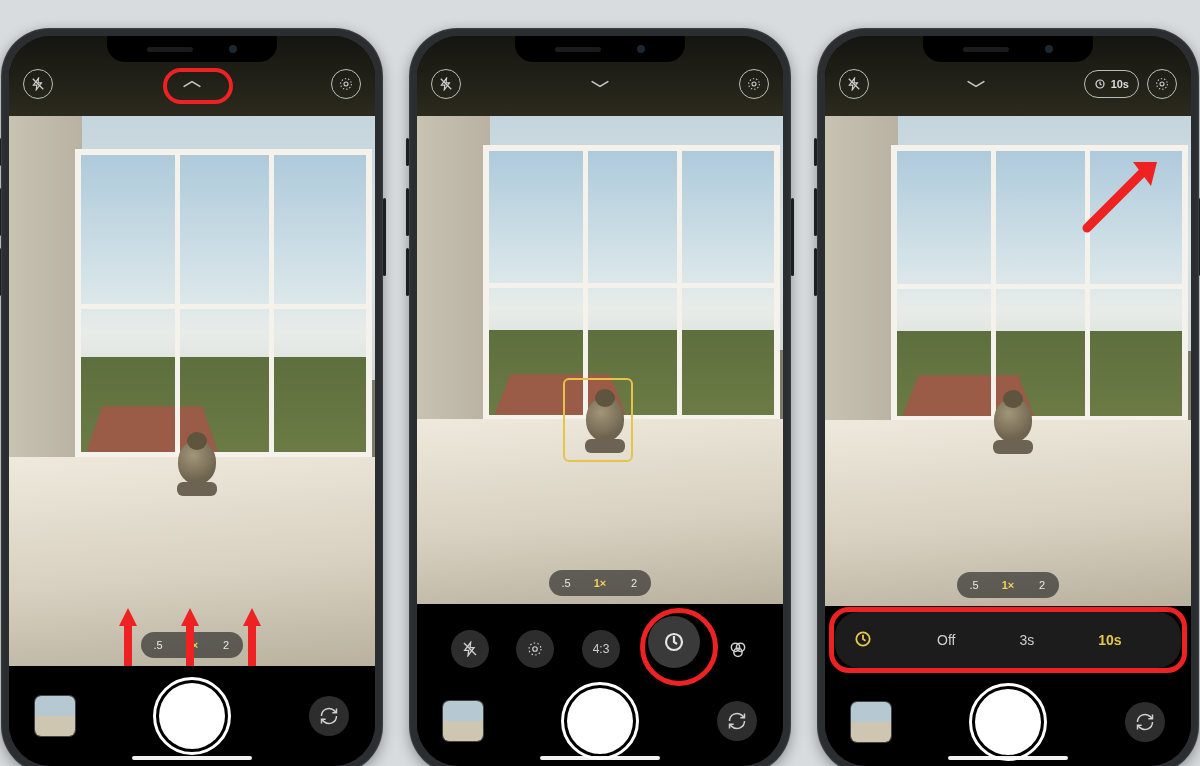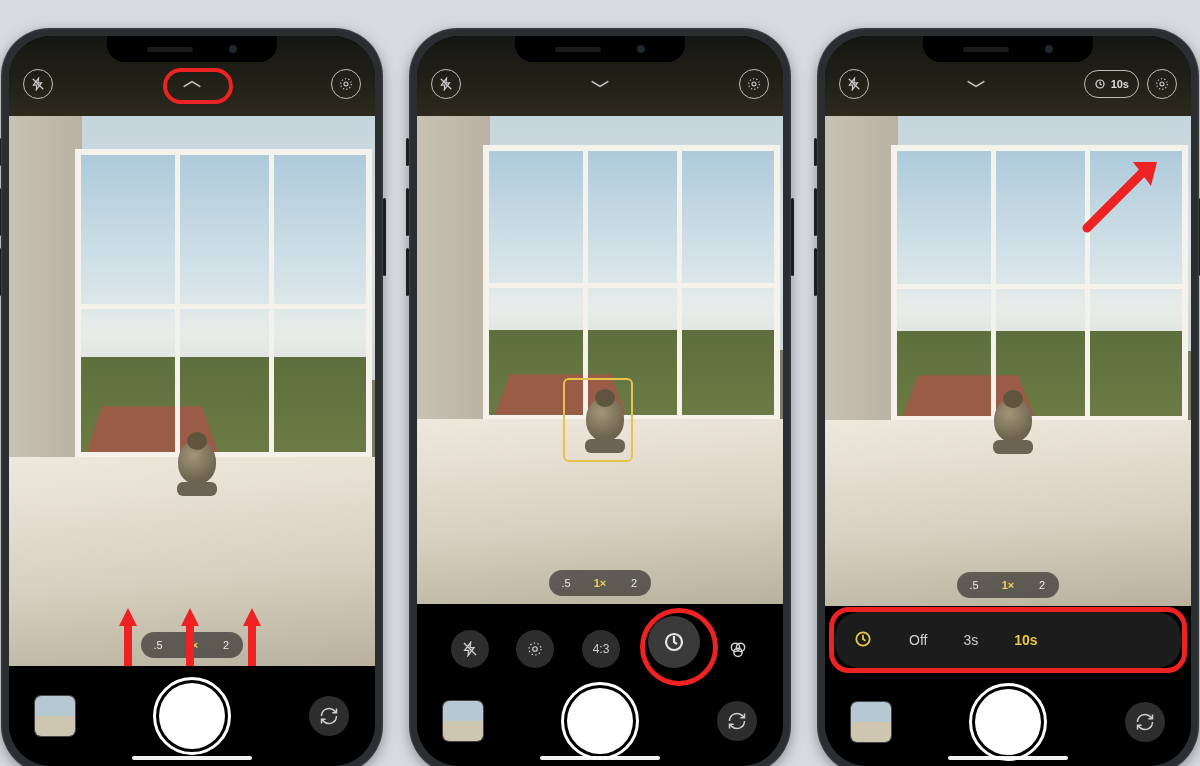--- a/index.html
+++ b/index.html
@@ -42,21 +42,21 @@
 .zoombar span{width:34px;height:26px;background:rgba(25,25,25,.6);color:#e8e8e8;font-size:11px;display:flex;align-items:center;justify-content:center}
 .zoombar span:first-child{border-top-left-radius:14px;border-bottom-left-radius:14px}
 .zoombar span:last-child{border-top-right-radius:14px;border-bottom-right-radius:14px}
 .zoombar span.sel{color:#f2d15a;font-weight:600}
 .modesrow{height:32px;background:#000;color:#b8b8b8;font-size:11px;letter-spacing:.8px;display:flex;align-items:center;justify-content:center;gap:24px;font-weight:500}
 .modesrow span.sel{color:#f2c94c;font-weight:700}
 .optrow{height:56px;background:#000;display:flex;align-items:flex-end;justify-content:space-evenly;padding:8px 6px}
 .opt{width:38px;height:38px;border-radius:50%;background:#2d2d2d;color:#cfcfcf;display:flex;align-items:center;justify-content:center;font-size:12px;position:relative}
 .opt.big{width:52px;height:52px;background:#3a3a3a}
 .opt.edge{width:22px;background:transparent}
-.timerrow{height:56px;background:#1c1c1c;border-radius:24px;margin:6px 10px;display:flex;align-items:center;padding:0 18px;gap:36px;color:#cfcfcf;font-size:14px}
+.timerrow{height:56px;background:#1c1c1c;border-radius:24px;margin:6px 10px;display:flex;align-items:center;padding:0 18px;gap:64px;color:#cfcfcf;font-size:14px}
 .timerrow .ticon{color:#e7c64a}
 .timerrow span.sel{color:#e7c64a;font-weight:600}
 .bottombar{height:100px;background:#000;display:flex;align-items:center;justify-content:space-between;padding:0 26px}
 .thumb{width:40px;height:40px;border-radius:6px;background:linear-gradient(#b6c9d2 0 50%,#cfc6b2 50% 100%);box-shadow:0 0 0 1px #444}
 .shutter{width:66px;height:66px;border-radius:50%;background:#fff;position:relative}
 .shutter::before{content:"";position:absolute;inset:-6px;border:3px solid #fff;border-radius:50%}
 .flip{width:40px;height:40px;border-radius:50%;background:#2d2d2d;color:#cfcfcf;display:flex;align-items:center;justify-content:center}
 .homebar{position:absolute;bottom:6px;left:50%;transform:translateX(-50%);width:120px;height:4px;border-radius:3px;background:#fff;opacity:.95;z-index:60}
 .annot{position:absolute;pointer-events:none;z-index:40}
 .ring{border:4px solid #e22;border-radius:999px}

